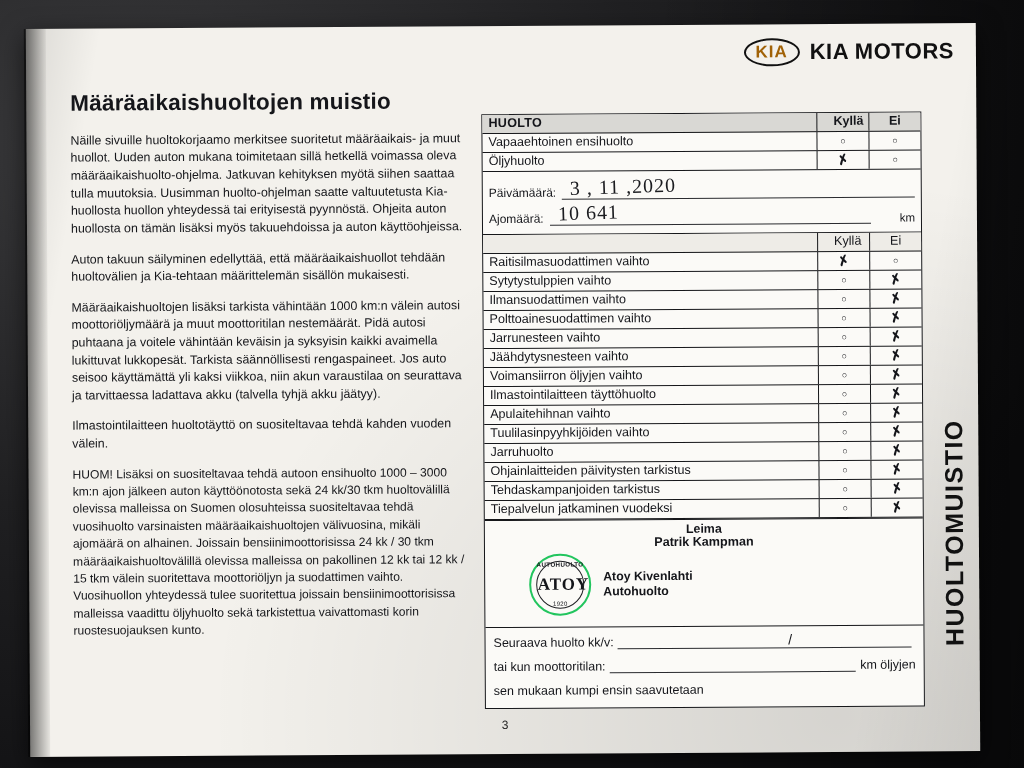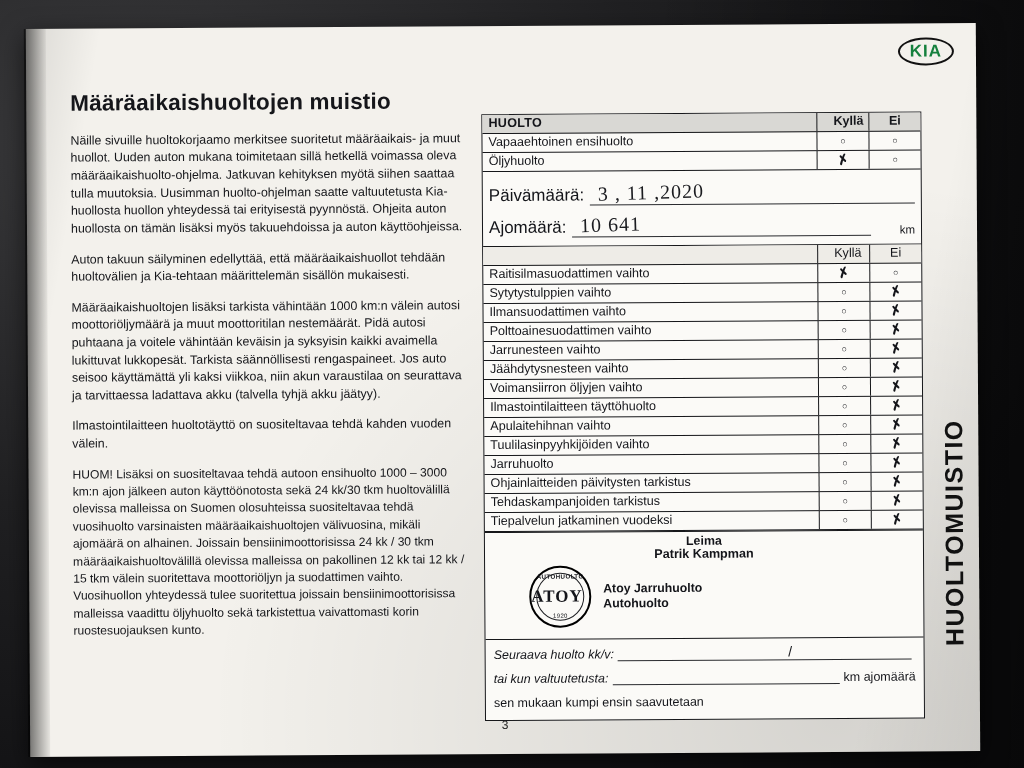--- a/index.html
+++ b/index.html
@@ -44,21 +44,21 @@
   }
 
   
   #brand{
     position:absolute; right:22px; top:14px;
     display:flex; align-items:center; gap:10px;
   }
   .kia-oval{
     width:56px;height:28px;border:2.4px solid #111;border-radius:50%/50%;
     display:flex;align-items:center;justify-content:center;
-    font-weight:bold;font-size:17px;letter-spacing:1px;color:#15803d;
+    font-weight:bold;font-size:17px;letter-spacing:1px;color:#a16207;
     font-family:"Liberation Sans", sans-serif;
   }
   #brand .kia-text{ font-size:22px; font-weight:bold; color:#111; letter-spacing:.5px;}
 
   
   #left-col{
     position:absolute; left:44px; top:62px; width:400px;
     color:#15161a;
   }
   #doc-title{
@@ -90,21 +90,21 @@
   .hdr .tyes,.hdr .tno{ font-weight:bold; }
   .mark-o{ font-size:9px; line-height:16px; display:inline-block; }
   .mark-x{
     font-size:13px; font-weight:bold; display:inline-block;
     transform:rotate(-18deg); font-family:"Liberation Serif", serif;
   }
 
   
   .hand-block{ border-bottom:1px solid #16171a; padding:4px 6px 6px 6px; }
   .hand-line{ display:flex; align-items:flex-end; gap:6px; margin-bottom:2px; }
-  .hand-line .lbl{ font-size:17px;margin-top:10px; }
+  .hand-line .lbl{ font-size:12px;margin-top:10px; }
   .hand-line .fill{
     flex:1 1 auto; border-bottom:1px solid #2a2b2f; position:relative;
     min-height:24px;
   }
   .hand{
     font-family:"Liberation Serif", serif;
     font-size:20px; color:#1b1c20;
     position:absolute; bottom:0px; left:8px;
     transform:rotate(-1.5deg);
     letter-spacing:1px;
@@ -118,43 +118,43 @@
   
   #stamp-row{
     border-top:1px solid #16171a; border-bottom:1.6px solid #16171a;
     padding:2px 6px 8px 6px; position:relative; height:108px;
   }
   #stamp-title{ text-align:center; font-size:12.4px; font-weight:bold; }
   #stamp-name{ text-align:center; font-size:12.6px; font-weight:bold; margin-top:-1px;}
   #stamp-body{ display:flex; align-items:center; gap:12px; padding-left:38px; margin-top:4px;}
   .atoy-seal{
     width:62px;height:62px;border-radius:50%;
-    border:2px solid #000000; position:relative;
-    display:flex;align-items:center;justify-content:flex-start;
+    border:2px solid #22c55e; position:relative;
+    display:flex;align-items:center;justify-content:flex-end;
     flex:0 0 62px;
   }
   .atoy-seal:before{
     content:""; position:absolute; inset:5px; border:1.4px solid #1d1e22; border-radius:50%;
   }
   .atoy-seal .seal-word{
     font-size:6.2px; font-weight:bold; letter-spacing:.4px;
     position:absolute; top:5px; left:0; right:0; text-align:center;
   }
   .atoy-seal .seal-main{
     font-family:"Liberation Serif", serif; font-weight:bold; font-size:17px; letter-spacing:1px;
   }
   .atoy-seal .seal-sub{
     font-size:6px; position:absolute; bottom:7px; left:0; right:0; text-align:center; letter-spacing:.3px;
   }
   .stamp-lines div{ font-size:12.3px; font-weight:bold; line-height:1.25; }
 
   
   #bottom-fields{ padding:8px 8px 10px 8px; }
   .bline{ display:flex; align-items:flex-end; font-size:12.5px; margin-bottom:10px; }
-  .bline .bl-label{ white-space:nowrap;font-style:italic; }
+  .bline .bl-label{ white-space:nowrap; }
   .bline .bl-rule{ flex:1 1 auto; border-bottom:1px solid #2a2b2f; height:14px; margin:0 4px; position:relative;}
   .bline .slash{ position:absolute; left:58%; bottom:0px; font-size:14px; }
   .bline .bl-tail{ white-space:nowrap; }
   .bnote{ font-size:12.5px; }
 
   
   #pageno{
     position:absolute; left:50%; transform:translateX(-50%); bottom:22px;
     font-size:12px; color:#222;
   }
@@ -179,20 +179,21 @@
 <div id="photo-bg"></div>
 
 <div id="page">
   <div id="gutter"></div>
 
   <div class="ghost" style="left:520px; top:292px;">ilmastointi</div>
   <div class="ghost" style="left:560px; top:520px; font-size:38px;">huolto</div>
 
   <div id="brand">
     <div class="kia-oval">KIA</div>
+    <div class="kia-text">KIA MOTORS</div>
   </div>
 
   <div id="left-col">
     <h1 id="doc-title">Määräaikaishuoltojen muistio</h1>
     <p class="para">Näille sivuille huoltokorjaamo merkitsee suoritetut määräaikais- ja muut huollot. Uuden auton mukana toimitetaan sillä hetkellä voimassa oleva määräaikaishuolto-ohjelma. Jatkuvan kehityksen myötä siihen saattaa tulla muutoksia. Uusimman huolto-ohjelman saatte valtuutetusta Kia-huollosta huollon yhteydessä tai erityisestä pyynnöstä. Ohjeita auton huollosta on tämän lisäksi myös takuuehdoissa ja auton käyttöohjeissa.</p>
     <p class="para">Auton takuun säilyminen edellyttää, että määräaikaishuollot tehdään huoltovälien ja Kia-tehtaan määrittelemän sisällön mukaisesti.</p>
     <p class="para">Määräaikaishuoltojen lisäksi tarkista vähintään 1000 km:n välein autosi moottoriöljymäärä ja muut moottoritilan nestemäärät. Pidä autosi puhtaana ja voitele vähintään keväisin ja syksyisin kaikki avaimella lukittuvat lukkopesät. Tarkista säännöllisesti rengaspaineet. Jos auto seisoo käyttämättä yli kaksi viikkoa, niin akun varaustilaa on seurattava ja tarvittaessa ladattava akku (talvella tyhjä akku jäätyy).</p>
     <p class="para">Ilmastointilaitteen huoltotäyttö on suositeltavaa tehdä kahden vuoden välein.</p>
     <p class="para small">HUOM! Lisäksi on suositeltavaa tehdä autoon ensihuolto 1000 – 3000 km:n ajon jälkeen auton käyttöönotosta sekä 24 kk/30 tkm huoltovälillä olevissa malleissa on Suomen olosuhteissa suositeltavaa tehdä vuosihuolto varsinaisten määräaikaishuoltojen välivuosina, mikäli ajomäärä on alhainen. Joissain bensiinimoottorisissa 24 kk / 30 tkm määräaikaishuoltovälillä olevissa malleissa on pakollinen 12 kk tai 12 kk / 15 tkm välein suoritettava moottoriöljyn ja suodattimen vaihto. Vuosihuollon yhteydessä tulee suoritettua joissain bensiinimoottorisissa malleissa vaadittu öljyhuolto sekä tarkistettua vaivattomasti korin ruostesuojauksen kunto.</p>
   </div>
@@ -313,37 +314,37 @@
     <div id="stamp-row">
       <div id="stamp-title">Leima</div>
       <div id="stamp-name">Patrik Kampman</div>
       <div id="stamp-body">
         <div class="atoy-seal">
           <span class="seal-word">AUTOHUOLTO</span>
           <span class="seal-main">ATOY</span>
           <span class="seal-sub">1920</span>
         </div>
         <div class="stamp-lines">
-          <div>Atoy Jarruhuolto</div>
+          <div>Atoy Kivenlahti</div>
           <div>Autohuolto</div>
         </div>
       </div>
     </div>
 
     <div id="bottom-fields">
       <div class="bline">
         <span class="bl-label">Seuraava huolto kk/v:</span>
         <span class="bl-rule">
           <span class="slash">/</span>
         </span>
       </div>
       <div class="bline">
-        <span class="bl-label">tai kun valtuutetusta:</span>
+        <span class="bl-label">tai kun moottoritilan:</span>
         <span class="bl-rule"></span>
-        <span class="bl-tail">km ajomäärä</span>
+        <span class="bl-tail">km öljyjen</span>
       </div>
       <div class="bnote">sen mukaan kumpi ensin saavutetaan</div>
     </div>
 
   </div>
 
   <div id="pageno">3</div>
   <div id="side-tab">HUOLTOMUISTIO</div>
 </div>
 

